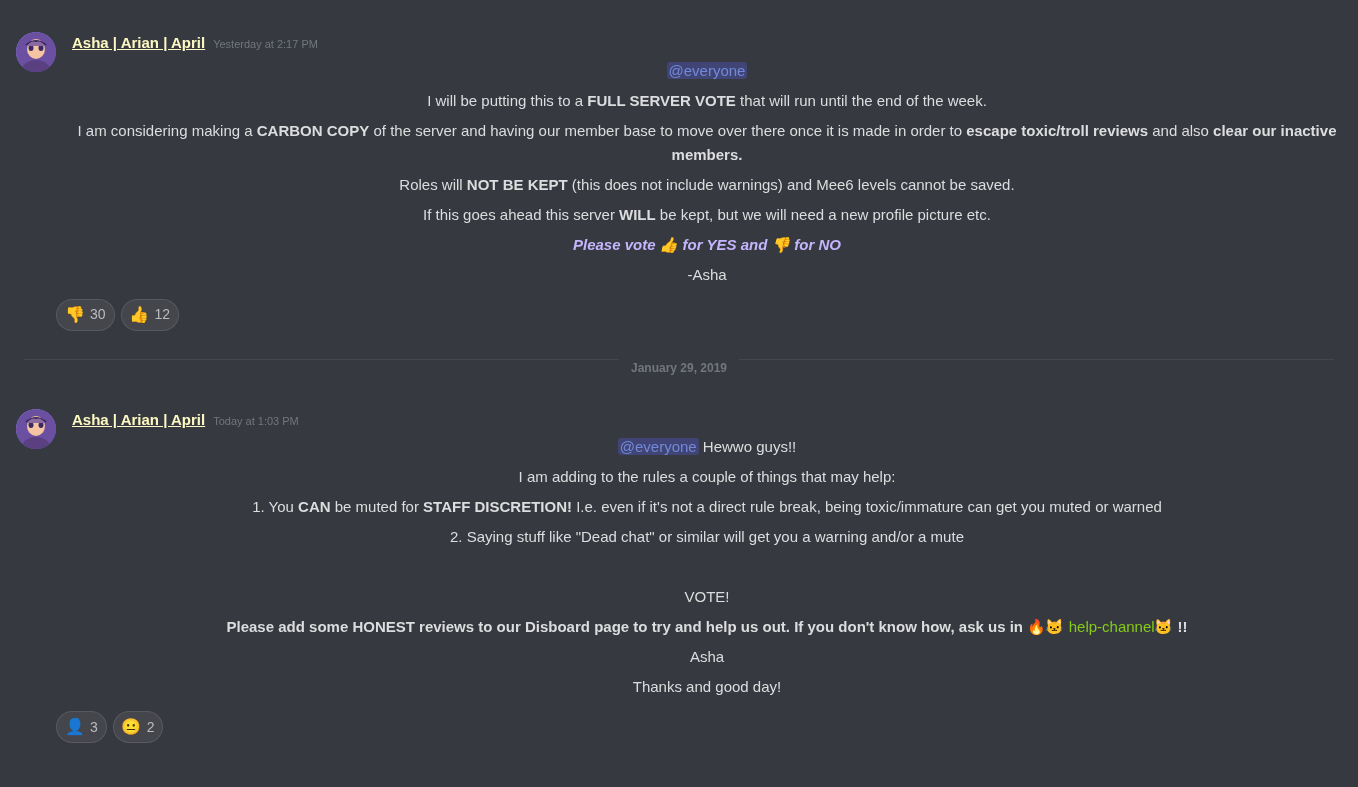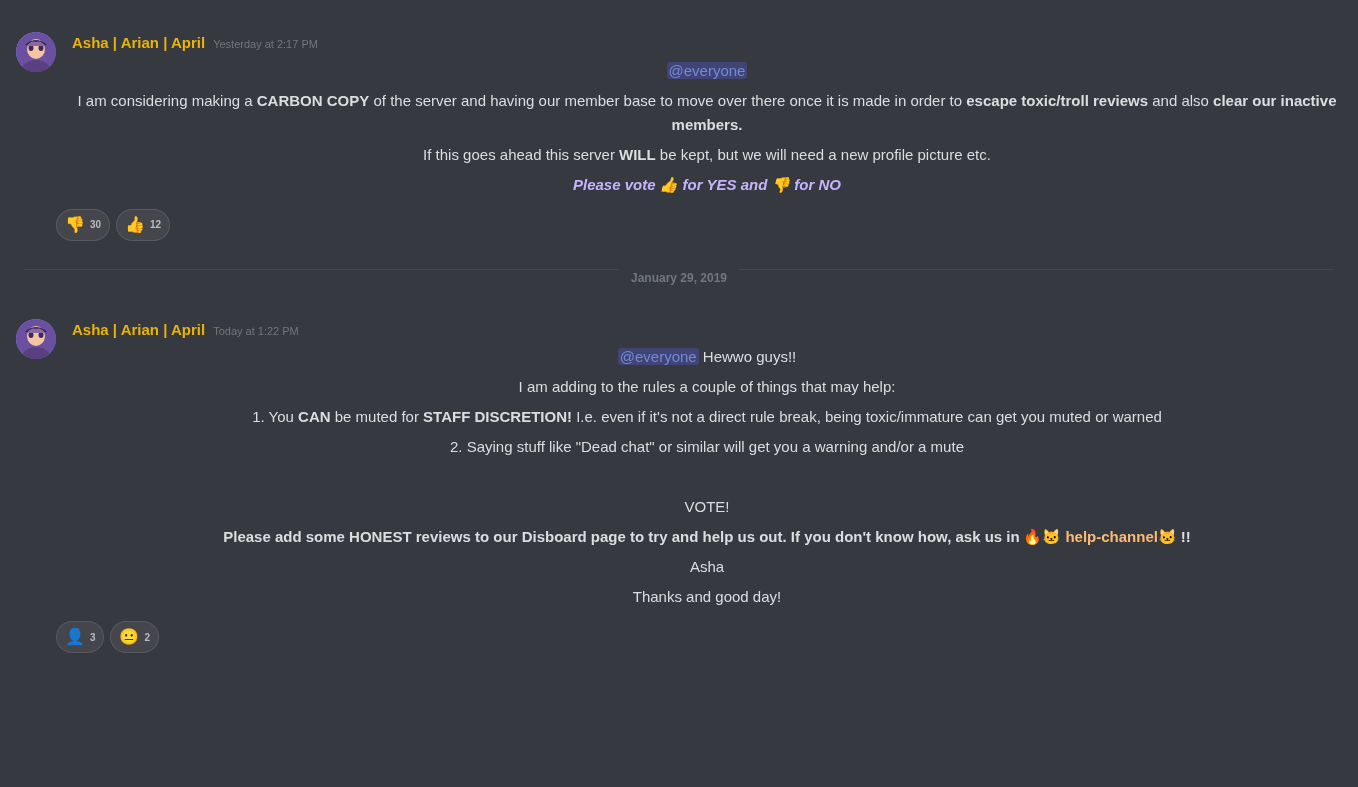--- a/index.html
+++ b/index.html
@@ -53,22 +53,23 @@
     }
 
     .message-header {
       display: flex;
       align-items: baseline;
       margin-bottom: 4px;
     }
 
     .username {
       font-weight: 600;
-      color: #eab308;
+      color: #fef9c3;
       font-size: 15px;
+      text-decoration: underline;
     }
 
     .timestamp {
       font-size: 11px;
       color: #72767d;
       margin-left: 8px;
     }
 
     .mention {
       background: rgba(88, 101, 242, 0.3);
@@ -94,22 +95,22 @@
       margin-bottom: 0;
     }
 
     .italic-bold {
       font-weight: 700;
       font-style: italic;
       color: #c4b5fd;
     }
 
     .channel-link {
-      color: #fdba74;
-      font-weight: 700;
+      color: #84cc16;
+      font-weight: 400;
     }
 
     .reactions-bar {
       display: flex;
       align-items: center;
       gap: 6px;
       padding: 6px 0 12px 56px;
     }
 
     .reaction {
@@ -123,22 +124,22 @@
       font-size: 13px;
       color: #b9bbbe;
       cursor: pointer;
     }
 
     .reaction-emoji {
       font-size: 16px;
     }
 
     .reaction-count {
-      font-weight: 700;
-      font-size: 10px;
+      font-weight: 400;
+      font-size: 14px;
     }
 
     .date-divider {
       display: flex;
       align-items: flex-start;
       padding: 16px 24px;
       gap: 12px;
     }
 
     .date-divider-line {
@@ -174,23 +175,26 @@
         </svg>
       </div>
     </div>
     <div class="message-content">
       <div class="message-header">
         <span class="username">Asha | Arian | April</span>
         <span class="timestamp">Yesterday at 2:17 PM</span>
       </div>
       <div class="message-text">
         <p><span class="mention">@everyone</span></p>
+        <p>I will be putting this to a <strong>FULL SERVER VOTE</strong> that will run until the end of the week.</p>
         <p>I am considering making a <strong>CARBON COPY</strong> of the server and having our member base to move over there once it is made in order to <strong>escape toxic/troll reviews</strong> and also <strong>clear our inactive members.</strong></p>
+        <p>Roles will <strong>NOT BE KEPT</strong> (this does not include warnings) and Mee6 levels cannot be saved.</p>
         <p>If this goes ahead this server <strong>WILL</strong> be kept, but we will need a new profile picture etc.</p>
         <p><span class="italic-bold">Please vote 👍 for YES and 👎 for NO</span></p>
+        <p>-Asha</p>
       </div>
     </div>
   </div>
 
   <div class="reactions-bar">
     <div class="reaction">
       <span class="reaction-emoji">👎</span>
       <span class="reaction-count">30</span>
     </div>
     <div class="reaction">
@@ -215,21 +219,21 @@
           <ellipse cx="15" cy="16" rx="2.5" ry="3" fill="#3a2a60"></ellipse>
           <ellipse cx="25" cy="16" rx="2.5" ry="3" fill="#3a2a60"></ellipse>
           <path d="M10 13 Q20 5 30 13" stroke="#3a2a60" stroke-width="2" fill="#8a6aa0"></path>
           <path d="M11 14 Q15 8 20 10 Q25 8 29 14" fill="#8a6aa0"></path>
         </svg>
       </div>
     </div>
     <div class="message-content">
       <div class="message-header">
         <span class="username">Asha | Arian | April</span>
-        <span class="timestamp">Today at 1:22 PM</span>
+        <span class="timestamp">Today at 1:03 PM</span>
       </div>
       <div class="message-text">
         <p>
           <span class="mention">@everyone</span> Hewwo guys!!
         </p>
         <p>I am adding to the rules a couple of things that may help:</p>
         <p>1. You <strong>CAN</strong> be muted for <strong>STAFF DISCRETION!</strong> I.e. even if it's not a direct rule break, being toxic/immature can get you muted or warned</p>
         <p>2. Saying stuff like "Dead chat" or similar will get you a warning and/or a mute</p>
         <p>&nbsp;</p>
         <p>VOTE!</p>

